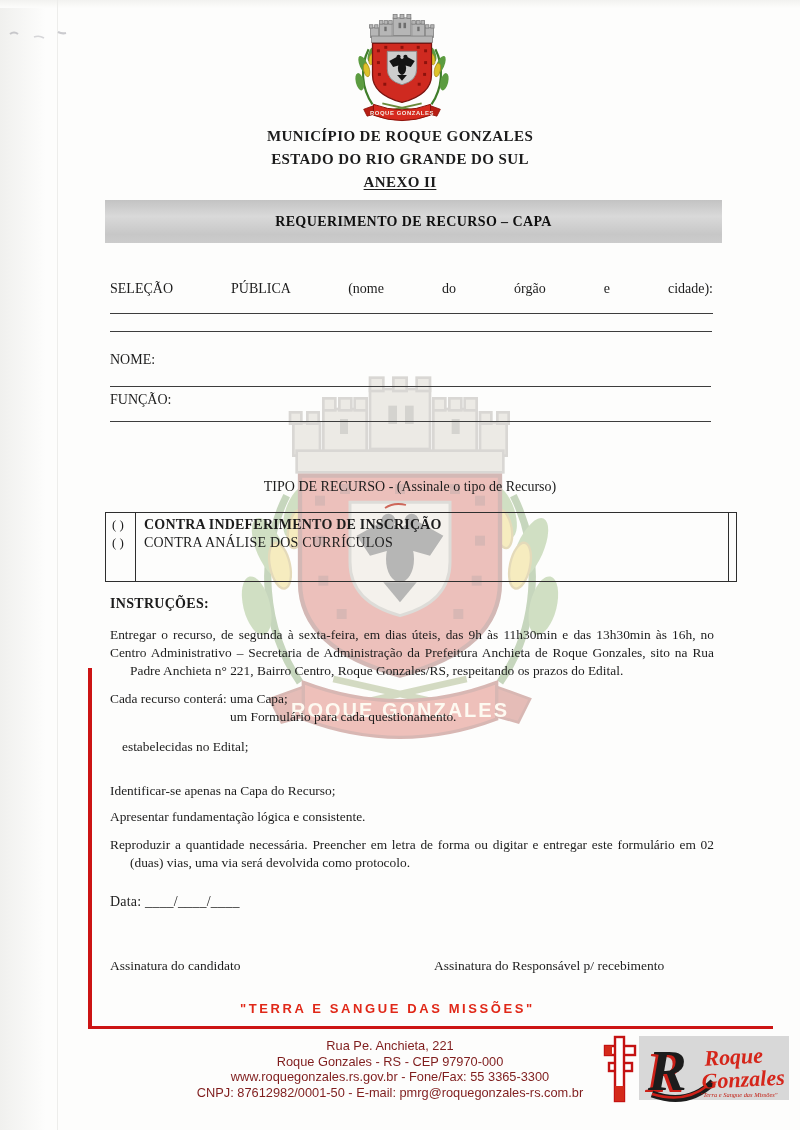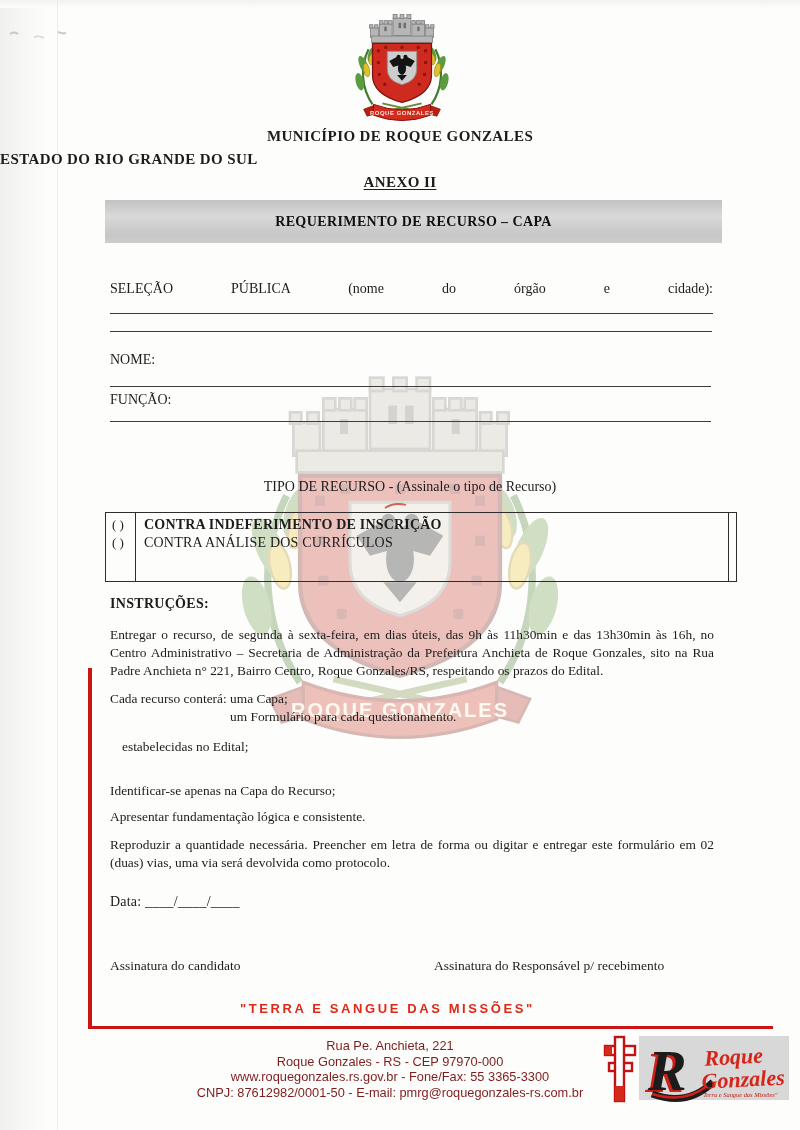--- a/index.html
+++ b/index.html
@@ -11,21 +11,21 @@
   .abs{position:absolute;}
   
   .fold-line{left:57px;top:0;width:1px;height:1130px;background:#ededeb;}
   .edge-shade{left:0;top:0;width:46px;height:1130px;
     background:linear-gradient(90deg,#f0f0ee, #fdfdfc);}
   .top-shade{left:0;top:0;width:800px;height:8px;
     background:linear-gradient(180deg,#f2f2f0,#fdfdfc);}
   
   .crest-top{left:343px;top:10px;width:118px;height:116px;}
   .hline1{left:0;top:128px;width:800px;text-align:center;font-weight:bold;font-size:15px;letter-spacing:.4px;}
-  .hline2{left:0;top:151px;width:800px;font-weight:bold;font-size:15px;letter-spacing:.4px;}
+  .hline2{left:0;top:151px;width:800px;text-align:center;font-weight:bold;font-size:15px;letter-spacing:.4px;}
   .hline3{left:0;top:174px;width:800px;text-align:center;font-weight:bold;font-size:15px;letter-spacing:.4px;}
   .hline3 span{text-decoration:underline;text-underline-offset:2px;}
   .title-bar{
     left:105px;top:200px;width:617px;height:43px;
     background:linear-gradient(180deg,#c3c3c3 0%,#d9d9d9 38%,#c7c7c7 80%,#cccccc 100%);
     display:flex;align-items:center;justify-content:center;
     font-weight:bold;font-size:14px;letter-spacing:.4px;color:#101010;
   }
   
   .sel-line{left:110px;top:281px;width:603px;font-size:14px;
@@ -51,21 +51,21 @@
     font-size:13px;line-height:18px;box-sizing:border-box;}
   .rec-c2{flex:1;padding:3px 0 0 8px;font-size:14px;line-height:18px;box-sizing:border-box;}
   .rec-c2 .opt1{font-weight:bold;letter-spacing:.2px;}
   .rec-c2 .opt2{letter-spacing:.2px;}
   .rec-c3{width:8px;border-left:1.3px solid #2e2e2e;box-sizing:border-box;}
   
   .instr-title{left:110px;top:596px;font-weight:bold;font-size:14px;letter-spacing:.3px;}
   .para{font-size:13.4px;line-height:18px;}
   .p-delivery{left:110px;top:626px;width:604px;}
   .just .jline{text-align:justify;text-align-last:justify;}
-  .just .jline:last-child{text-align-last:auto;}
+  .just .jline:last-child{text-align-last:auto;margin-left:20px;}
   .p-contents{left:110px;top:690px;width:604px;}
   .p-contents .jline:nth-child(2){padding-left:120px;}
   .p-typing{left:122px;top:738px;width:580px;}
   .p-identify{left:110px;top:782px;width:604px;}
   .p-reasoning{left:110px;top:808px;width:604px;}
   .p-copies{left:110px;top:836px;width:604px;}
   .date-line{left:110px;top:894px;font-size:14px;letter-spacing:.2px;}
   .sig-cand{left:110px;top:958px;font-size:13.5px;}
   .sig-recv{left:395px;top:958px;font-size:13.5px;margin-left:39px;}
   

